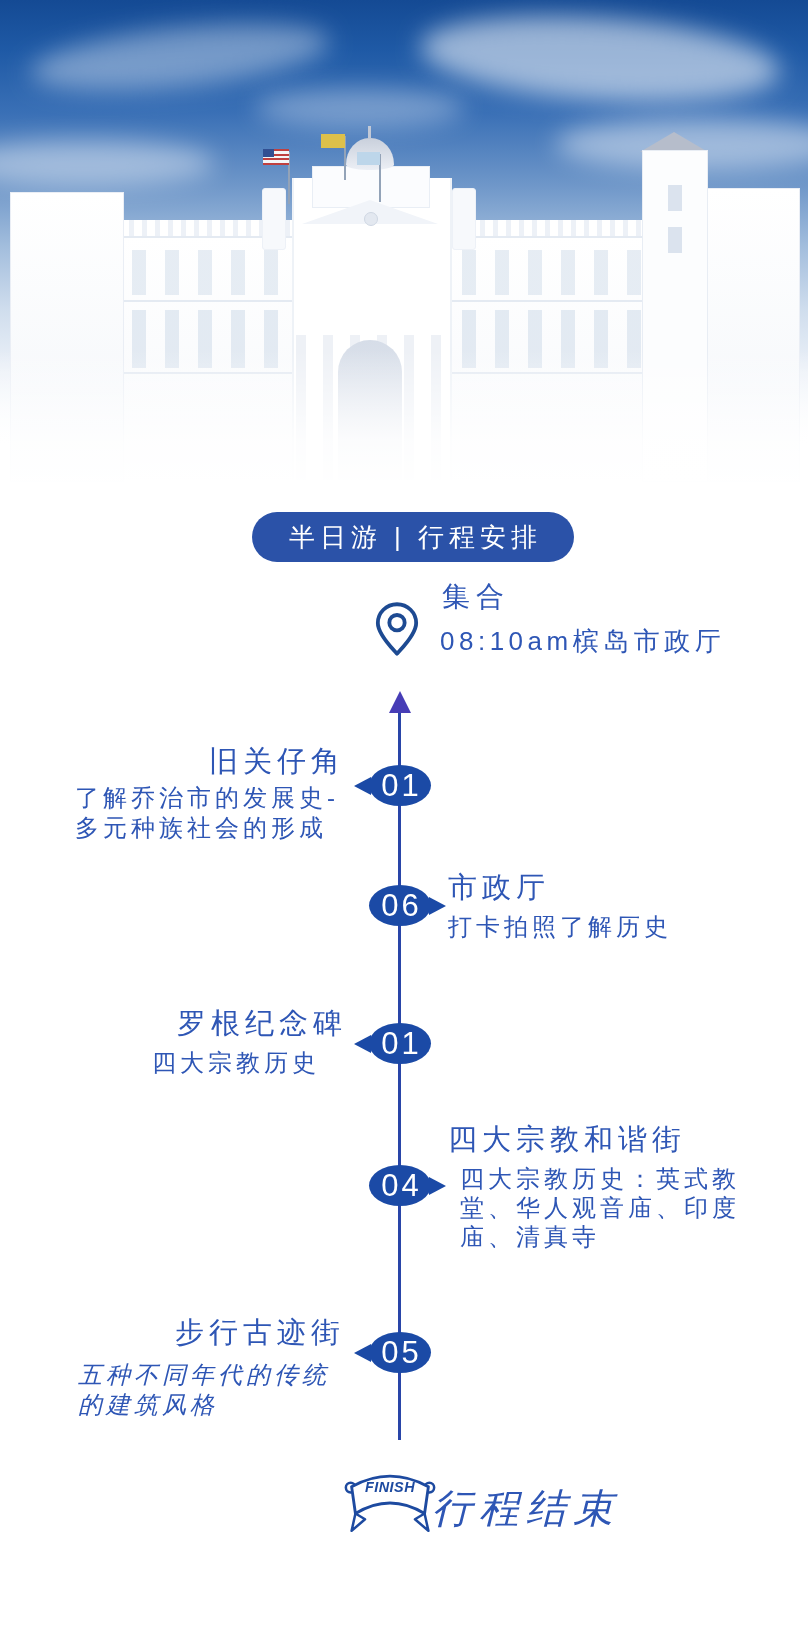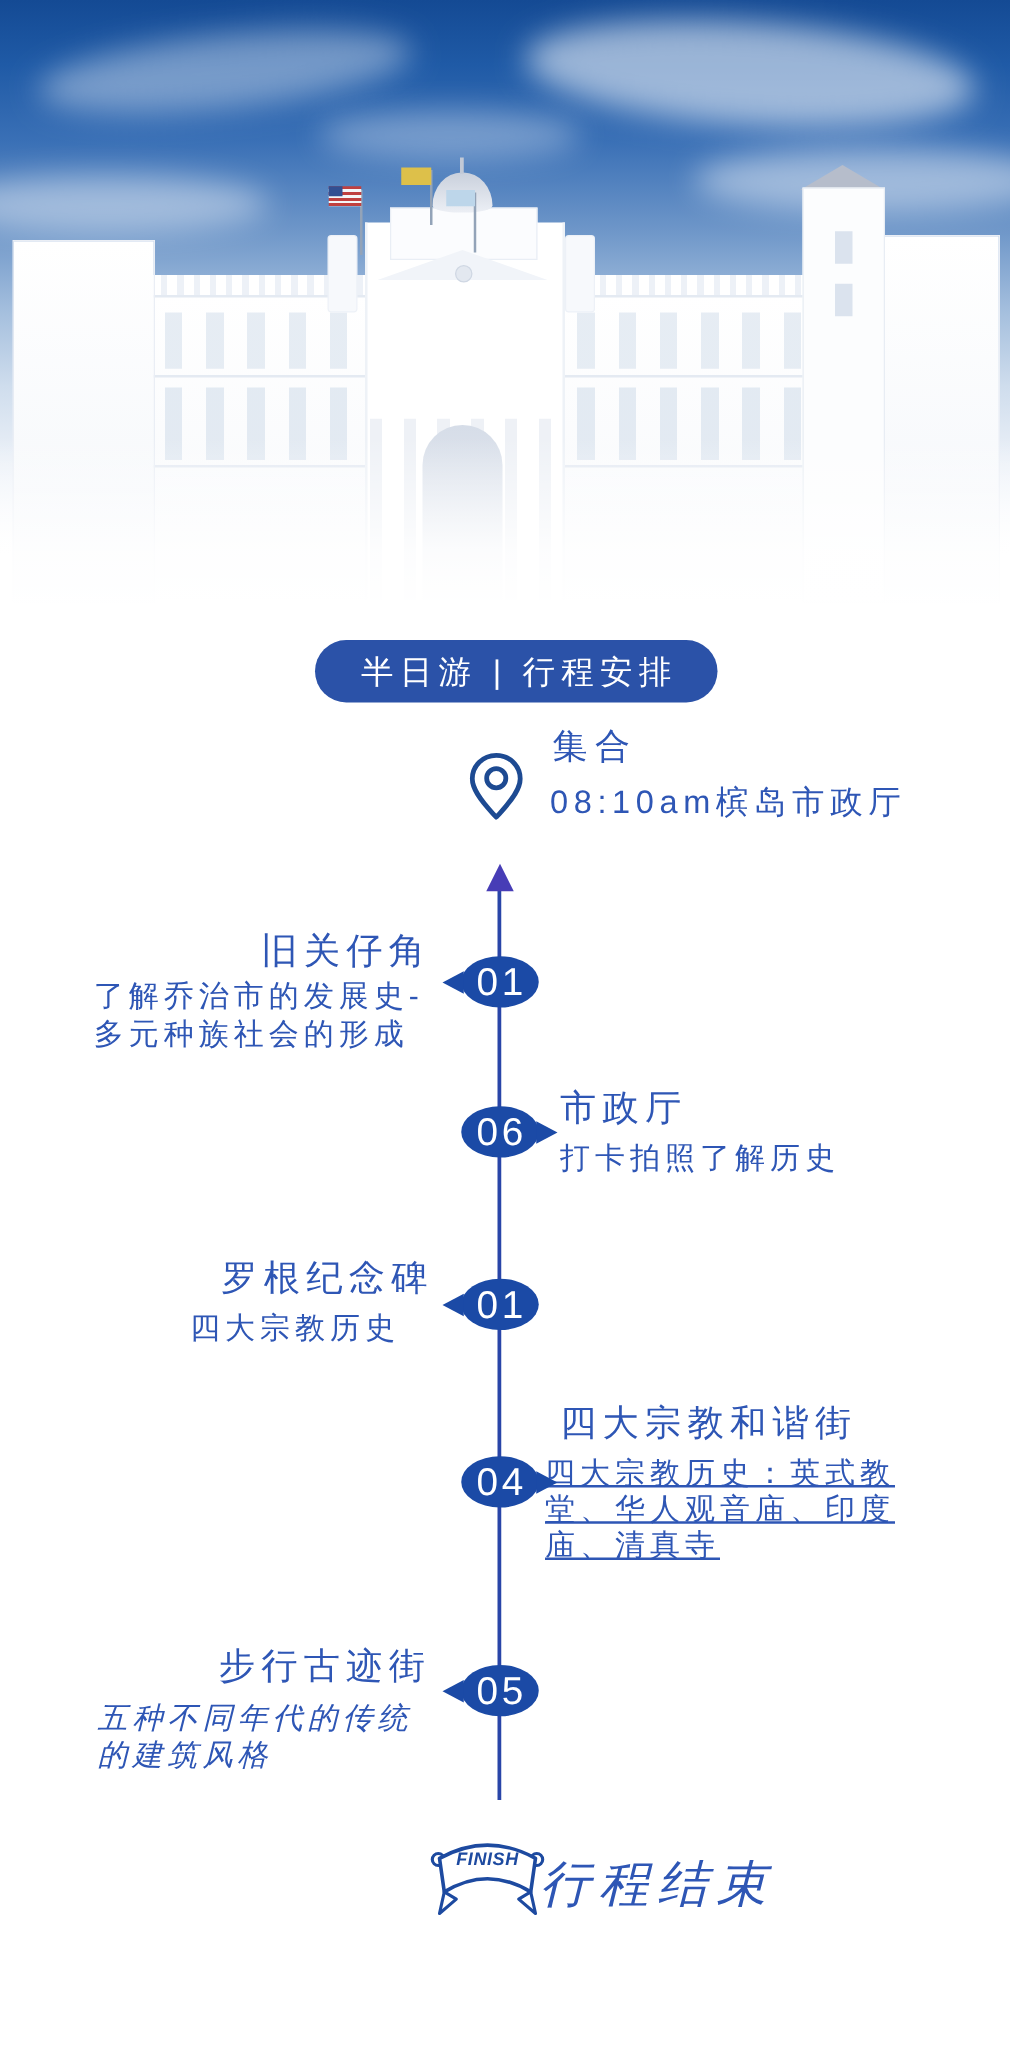--- a/index.html
+++ b/index.html
@@ -97,21 +97,21 @@
   .stop-desc{position:absolute;color:var(--text);font-size:24px;letter-spacing:4px;
     line-height:30px;white-space:pre-line;}
   .left .stop-title{text-align:right;}
   .s1 .stop-title{right:463px;top:744px;}
   .s1 .stop-desc{left:75px;top:783px;}
   .s2 .stop-title{left:448px;top:870px;}
   .s2 .stop-desc{left:448px;top:912px;}
   .s3 .stop-title{right:461px;top:1006px;}
   .s3 .stop-desc{left:152px;top:1048px;}
   .s4 .stop-title{left:448px;top:1122px;}
-  .s4 .stop-desc{left:436px;top:1164px;line-height:29px;text-decoration:underline;}
+  .s4 .stop-desc{left:460px;top:1164px;line-height:29px;}
   .s5 .stop-title{right:463px;top:1318px;font-family:Liberation Mono, monospace;}
   .s5 .stop-desc{left:78px;top:1360px;font-style:italic;}
 
   .badge{position:absolute;left:369px;width:62px;height:41px;border-radius:50%;
     background:var(--badge-bg);color:#fff;display:flex;align-items:center;justify-content:center;
     font-size:31px;letter-spacing:3px;text-indent:3px;z-index:3;}
   .s1 .badge{top:765px}.s2 .badge{top:885px}.s3 .badge{top:1023px}
   .s4 .badge{top:1165px}.s5 .badge{top:1332px}
   .badge .tail{position:absolute;top:50%;transform:translateY(-50%);width:0;height:0;
     border-top:9px solid transparent;border-bottom:9px solid transparent;}

